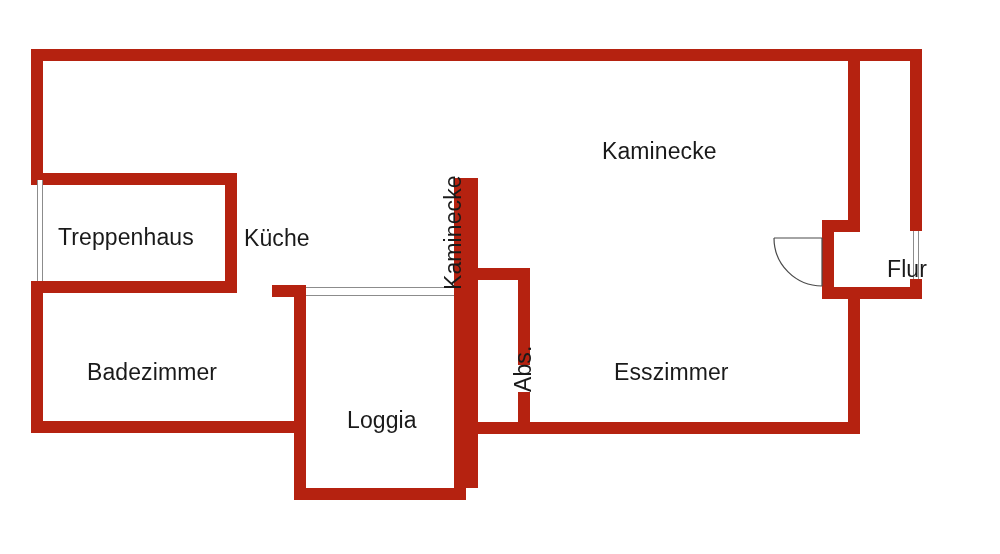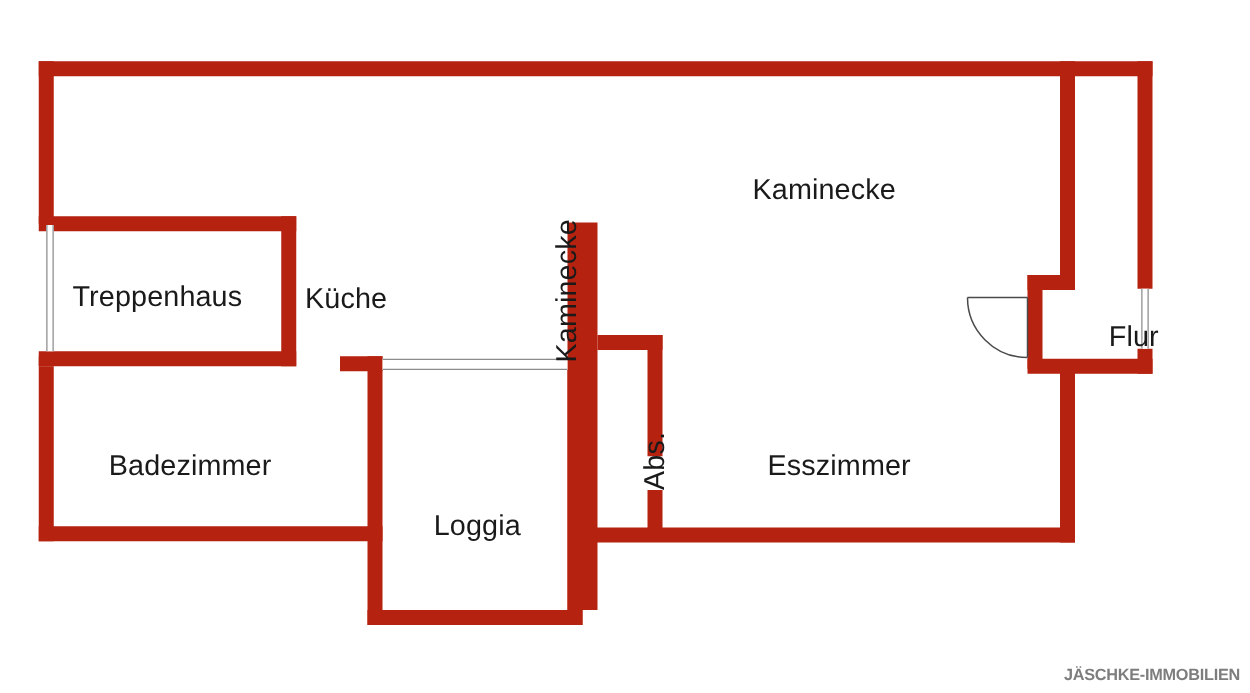--- a/index.html
+++ b/index.html
@@ -126,16 +126,15 @@
       <div class="room-label vertical" style="left: 442px; top: 290px;">Kaminecke</div>
       <div class="room-label" style="left: 602px; top: 140px;">Kaminecke</div>
       <div class="room-label" style="left: 887px; top: 258px;">Flur</div>
       <div class="room-label" style="left: 87px; top: 361px;">Badezimmer</div>
       <div class="room-label" style="left: 347px; top: 383px; margin-top: 26px;">Loggia</div>
       <div class="room-label vertical" style="left: 512px; top: 392px;">Abs.</div>
       <div class="room-label" style="left: 614px; top: 361px; text-align: center;">Esszimmer</div>
     </div>
 
   <div id="watermark">
-    <span class="wm-name">JÄSCHKE-IMMOBILIEN</span>
   </div>
 
 </div>
 
 </body></html>

